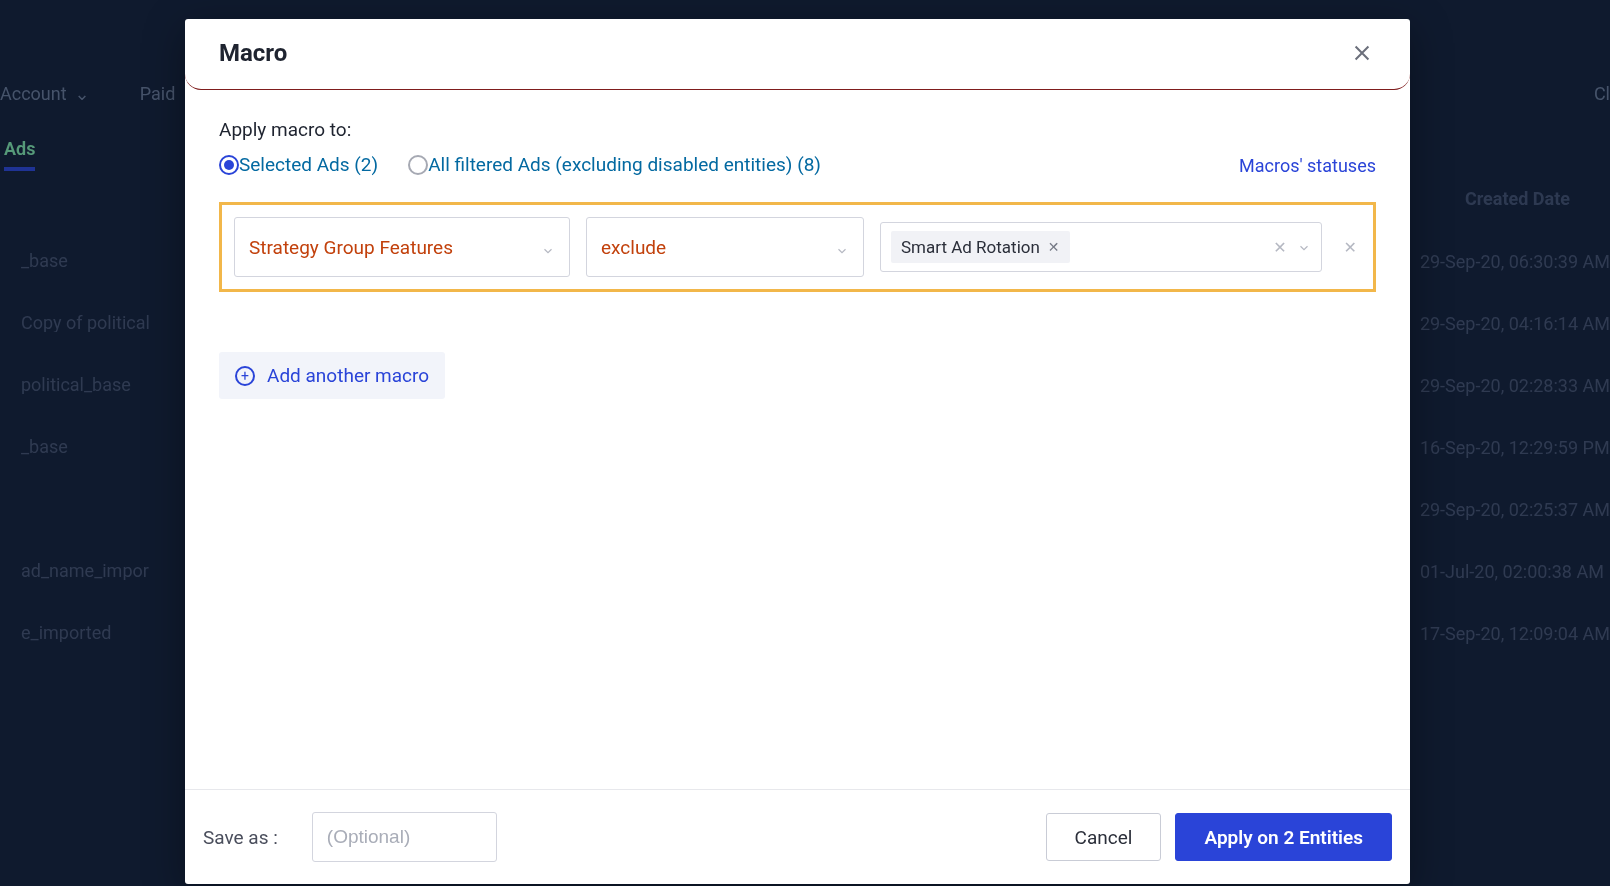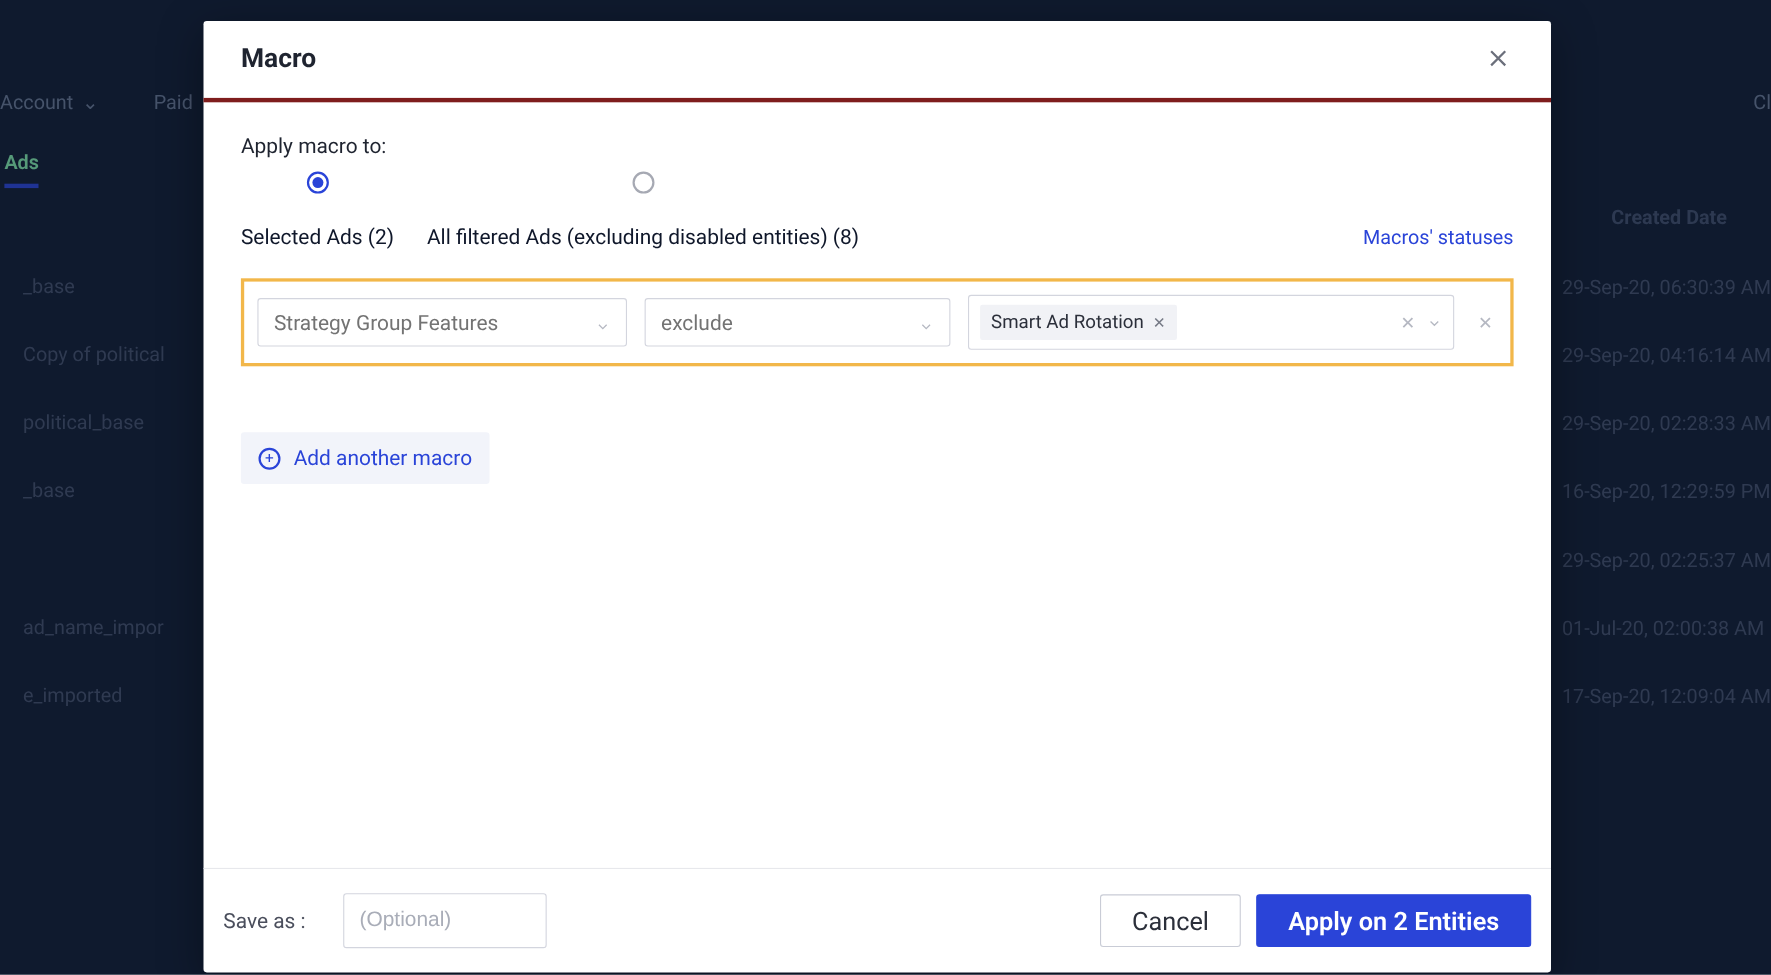--- a/index.html
+++ b/index.html
@@ -86,21 +86,22 @@
       background: #fff;
       border-radius: 3px;
       box-shadow: 0 10px 40px rgba(0,0,0,0.35);
       display: flex;
       flex-direction: column;
     }
     .modal-header {
       display: flex;
       justify-content: space-between;
       padding: 20px 34px 22px 34px;
-      border-bottom: 4px solid #7f1d1d;
+      border-bottom: 1px solid #7f1d1d;
+      border-radius: 16px;
     }
     .modal-title {
       font-size: 24px;
       font-weight: 700;
       color: #1f2430;
     }
     .close-x {
       width: 28px; height: 28px;
       color: #6b6f7b;
       cursor: pointer;
@@ -130,25 +131,24 @@
     }
     .radio-row {
       display: flex;
       gap: 30px;
       align-items: center;
       margin-top: 0;
     }
     .radio-item {
       display: flex;
       align-items: center;
-      gap: 28px;
-      font-size: 19px;
-      color: #0f172a;
-      cursor: pointer;
-      flex-direction: column;
+      gap: 0;
+      font-size: 19px;
+      color: #0369a1;
+      cursor: pointer;
     }
     .radio-outer {
       width: 20px; height: 20px; border-radius: 50%;
       border: 2px solid #a6a9b3;
       display:flex; align-items:center; justify-content:center;
     }
     .radio-outer.selected {
       border-color: #2a44d8;
     }
     .radio-inner {
@@ -157,29 +157,29 @@
 
     .macro-row-highlight {
       margin-top: 26px;
       border: 3px solid #f2b74a;
       padding: 12px 10px 12px 12px;
       display: flex;
       align-items: center;
       gap: 16px;
     }
     .select-box {
-      height: 44px;
+      height: 60px;
       border: 1px solid #d3d5de;
       border-radius: 3px;
       background: #fff;
       display: flex;
       align-items: center;
       padding: 0 14px;
       font-size: 19px;
-      color: #737373;
+      color: #c2410c;
       cursor: pointer;
       justify-content: space-between;
       gap: 10px;
     }
     .select-box.w1 { width: 336px; }
     .select-box.w2 { width: 278px; }
     .caret-down {
       width: 14px; height: 14px;
       color: #b5b8c2;
     }
@@ -256,21 +256,21 @@
       padding: 0 14px;
       font-size: 19px;
       color: #1f2430;
       margin-left: 20px;
     }
     .save-as-input::placeholder { color: #a9adb8; }
     .footer-spacer { flex: 1; }
     .btn {
       height: 48px;
       padding: 0 28px;
-      font-size: 23px;
+      font-size: 19px;
       border-radius: 3px;
       cursor: pointer;
       display:flex; align-items:center; justify-content:center;
     }
     .btn-secondary {
       background: #fff;
       border: 1px solid #c9ccd6;
       color: #2b2f3a;
     }
     .btn-primary {

